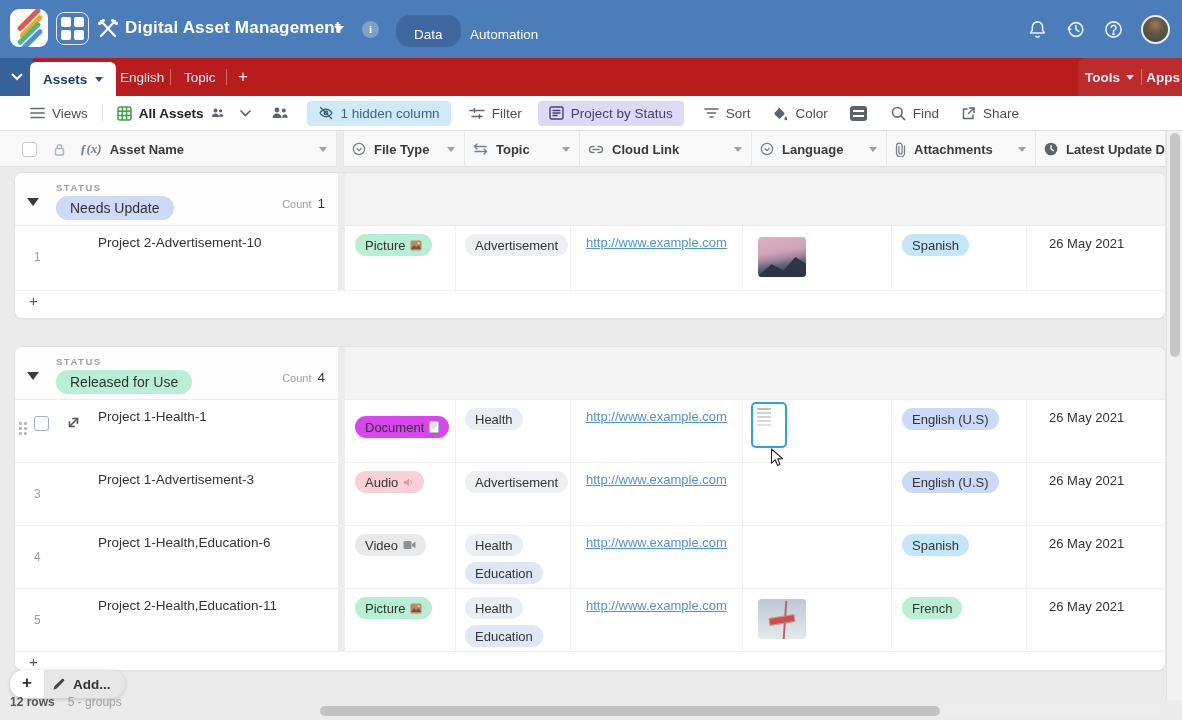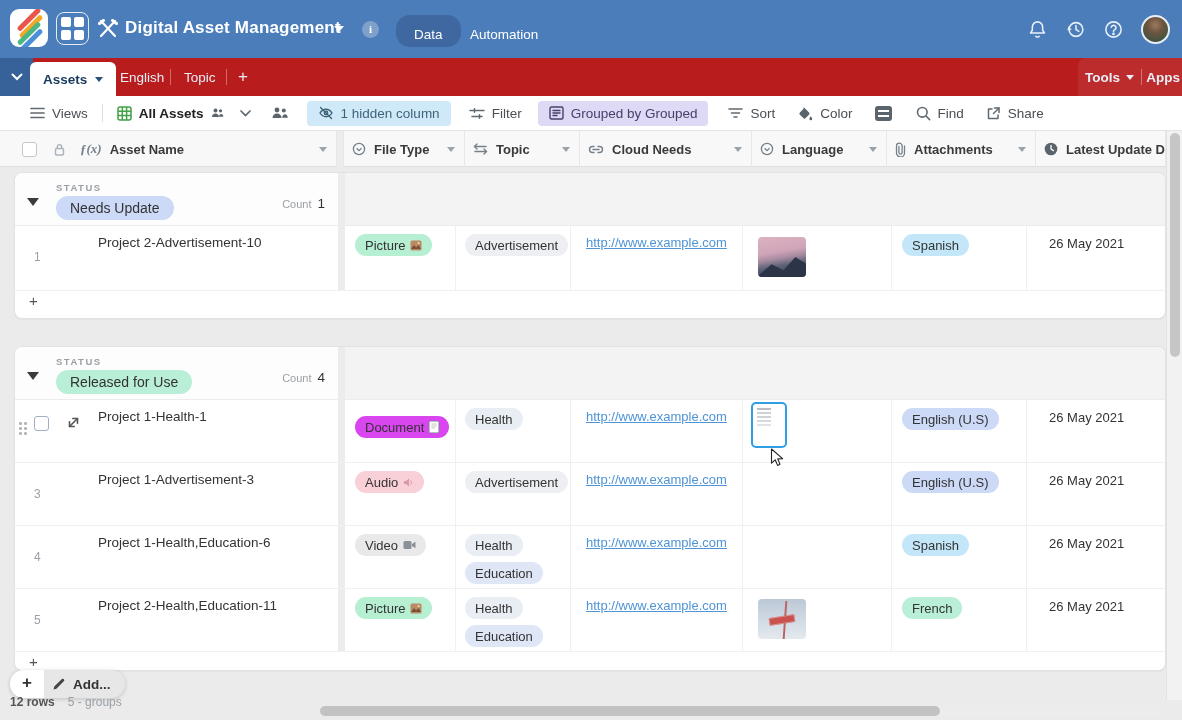--- a/index.html
+++ b/index.html
@@ -236,21 +236,21 @@
           <path d="M1 3.5h14M3 9.5h10"></path>
           <path d="M5.5 1.8v3.4M10.5 7.8v3.4"></path>
         </svg>
       <span>Filter</span>
     </div>
     <div class="pill-btn pill-grouped" style="margin-left:16px;">
       <svg width="15" height="14" viewBox="0 0 15 14" fill="none" stroke="#46416b" stroke-width="1.4">
           <rect x="1" y="1" width="13" height="12" rx="1.5"></rect>
           <path d="M3.5 4.5h8M3.5 7h8M3.5 9.5h5"></path>
         </svg>
-      <span>Grouped by Grouped</span>
+      <span>Project by Status</span>
     </div>
     <div class="ti" style="margin-left:20px;">
       <svg width="15" height="12" viewBox="0 0 15 12" stroke="currentColor" stroke-width="1.6" stroke-linecap="round">
           <path d="M1 2h13M3.5 6h8M6 10h3"></path>
         </svg>
       <span>Sort</span>
     </div>
     <div class="ti" style="margin-left:22px;">
       <svg width="16" height="15" viewBox="0 0 16 15" fill="#5c646b">
           <path d="M6.8 1.2 12 6.4a1.6 1.6 0 0 1 0 2.3l-3.4 3.4a1.6 1.6 0 0 1-2.3 0L2.9 8.7a1.6 1.6 0 0 1 0-2.3L6.3 3z"></path>
@@ -307,21 +307,21 @@
         </svg>
       <span>Topic</span>
       <span class="hcaret"></span>
     </div>
     <div class="hc" style="width:172px;">
       <svg width="16" height="9" viewBox="0 0 16 9" fill="none" stroke="currentColor" stroke-width="1.4" stroke-linecap="round">
           <path d="M6 1.5H4.5a3 3 0 0 0 0 6H6"></path>
           <path d="M10 1.5h1.5a3 3 0 0 1 0 6H10"></path>
           <path d="M5 4.5h6"></path>
         </svg>
-      <span>Cloud Needs</span>
+      <span>Cloud Link</span>
       <span class="hcaret"></span>
     </div>
     <div class="hc" style="width:135px;">
       <svg width="14" height="14" viewBox="0 0 14 14" fill="none" stroke="currentColor" stroke-width="1.3">
           <circle cx="7" cy="7" r="5.6"></circle>
           <path d="M4.6 6.2 7 8.6l2.4-2.4"></path>
         </svg>
       <span>Language</span>
       <span class="hcaret"></span>
     </div>

